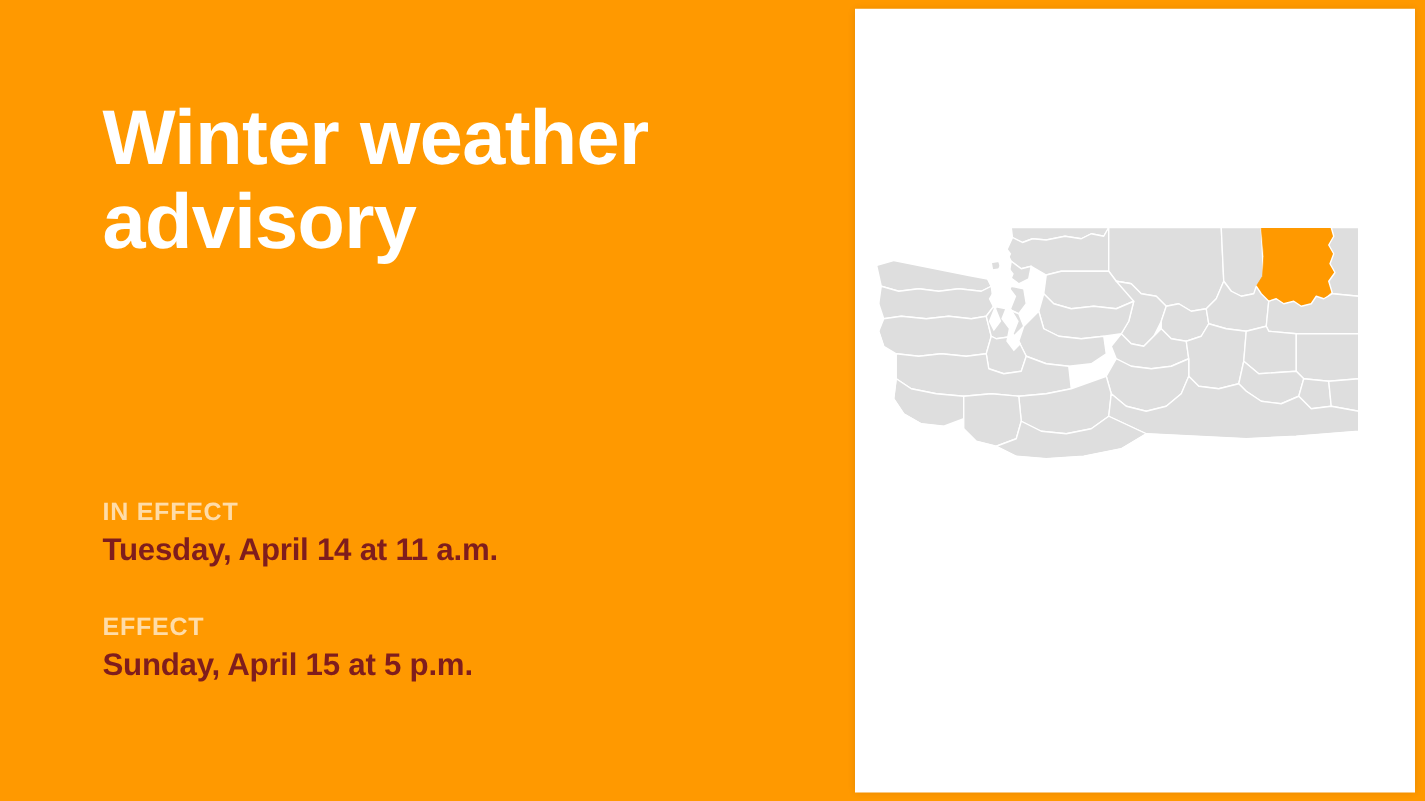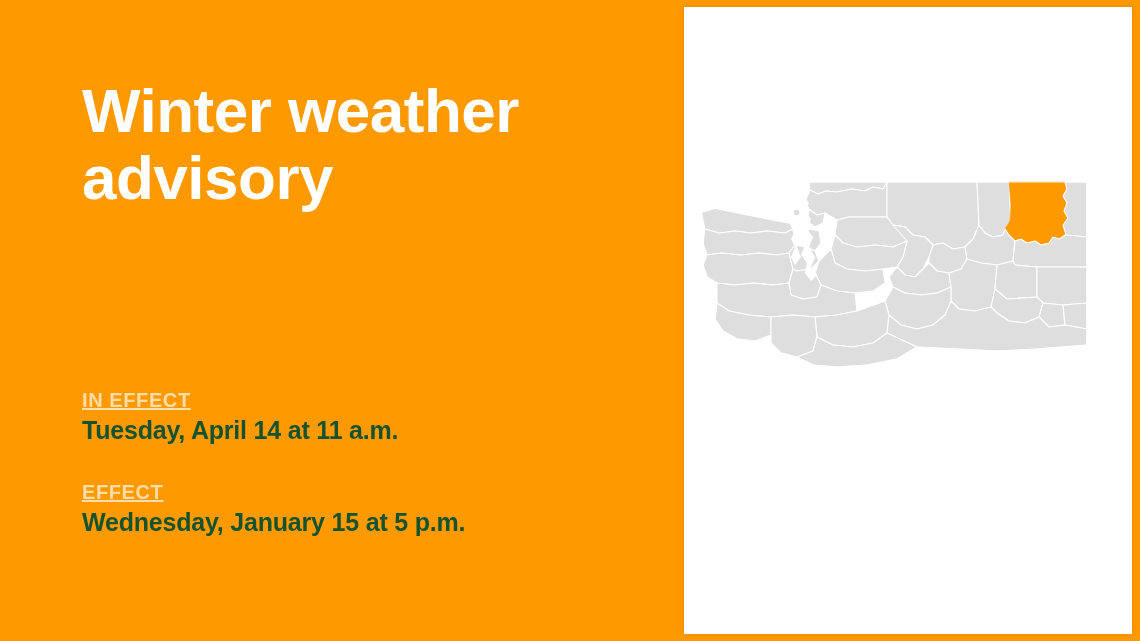--- a/index.html
+++ b/index.html
@@ -47,25 +47,24 @@
     width: 560px;
   }
   .time-group { margin-bottom: 36px; }
   .time-group:last-child { margin-bottom: 0; }
   .time-label {
     color: rgba(255,255,255,0.66);
     font-size: 20px;
     font-weight: bold;
     letter-spacing: 0.6px;
     line-height: 1.15;
-    margin: 0 0 3px 0;
-    text-decoration: underline;
+    margin: 10px 0 3px 0;
   }
   .time-value {
-    color: #14532d;
+    color: #7f1d1d;
     font-size: 25px;
     font-weight: bold;
     letter-spacing: -0.2px;
     line-height: 1.2;
     margin: 0;
   }
 
   
   .map-panel {
     position: absolute;
@@ -105,21 +104,21 @@
 
     <div class="times-block">
 
       <div class="time-group">
         <p class="time-label">IN EFFECT</p>
         <p class="time-value">Tuesday, April 14 at 11 a.m.</p>
       </div>
 
       <div class="time-group">
         <p class="time-label">EFFECT</p>
-        <p class="time-value">Wednesday, January 15 at 5 p.m.</p>
+        <p class="time-value">Sunday, April 15 at 5 p.m.</p>
       </div>
 
     </div>
   </div>
 
   <div class="map-panel">
     <svg class="map-svg" viewBox="0 0 422 200">
 
       <g>
 

